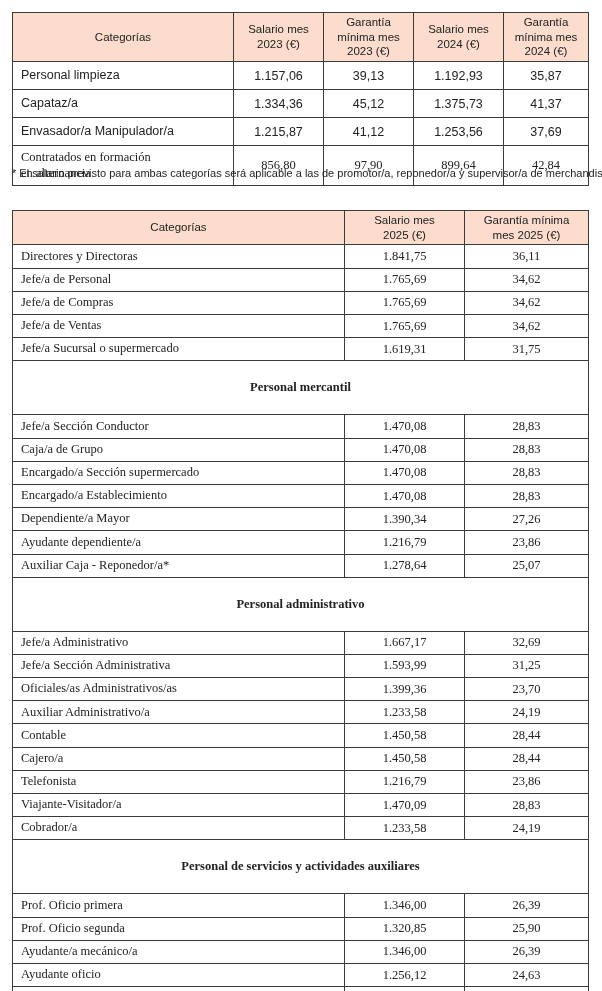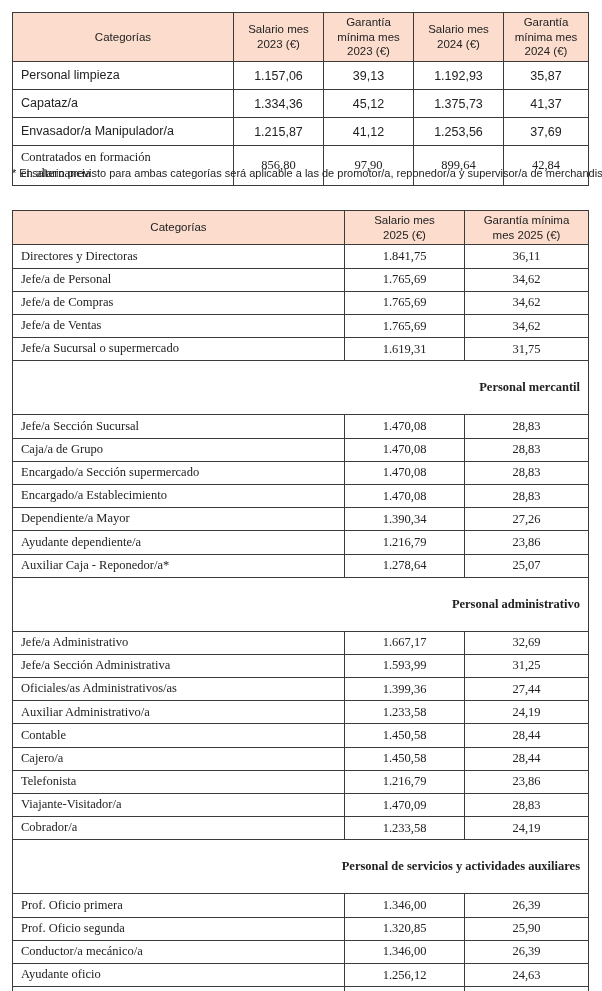--- a/index.html
+++ b/index.html
@@ -56,21 +56,21 @@
     white-space: pre-line;
     line-height: 1.25;
     margin-top: 32px;
   }
   td.num-cell {
     text-align: center;
     padding: 2px 2px;
   }
   td.section-cell {
     font-weight: bold;
-    text-align: right;
+    text-align: center;
     padding: 19px 8px;
   }
   #table1 thead tr { height: 45px; }
   #table1 tbody tr { height: 28px; }
   #table1 tbody tr:last-child { height: 40px; font-family: Liberation Serif, serif; }
   #table2 thead tr { height: 34px; }
   #table2 tbody tr { height: 23.2px; font-family: Liberation Serif, serif; }
   .footnote {
     position: absolute;
     left: 12px;
@@ -182,21 +182,21 @@
         </tr>
         <tr>
           <td class="cat-cell">Jefe/a Sucursal o supermercado</td>
           <td class="num-cell">1.619,31</td>
           <td class="num-cell">31,75</td>
         </tr>
         <tr>
           <td colspan="3" class="section-cell">Personal mercantil</td>
         </tr>
         <tr>
-          <td class="cat-cell">Jefe/a Sección Sucursal</td>
+          <td class="cat-cell">Jefe/a Sección Conductor</td>
           <td class="num-cell">1.470,08</td>
           <td class="num-cell">28,83</td>
         </tr>
         <tr>
           <td class="cat-cell">Caja/a de Grupo</td>
           <td class="num-cell">1.470,08</td>
           <td class="num-cell">28,83</td>
         </tr>
         <tr>
           <td class="cat-cell">Encargado/a Sección supermercado</td>
@@ -232,21 +232,21 @@
           <td class="num-cell">32,69</td>
         </tr>
         <tr>
           <td class="cat-cell">Jefe/a Sección Administrativa</td>
           <td class="num-cell">1.593,99</td>
           <td class="num-cell">31,25</td>
         </tr>
         <tr>
           <td class="cat-cell">Oficiales/as Administrativos/as</td>
           <td class="num-cell">1.399,36</td>
-          <td class="num-cell">27,44</td>
+          <td class="num-cell">23,70</td>
         </tr>
         <tr>
           <td class="cat-cell">Auxiliar Administrativo/a</td>
           <td class="num-cell">1.233,58</td>
           <td class="num-cell">24,19</td>
         </tr>
         <tr>
           <td class="cat-cell">Contable</td>
           <td class="num-cell">1.450,58</td>
           <td class="num-cell">28,44</td>
@@ -278,21 +278,21 @@
           <td class="cat-cell">Prof. Oficio primera</td>
           <td class="num-cell">1.346,00</td>
           <td class="num-cell">26,39</td>
         </tr>
         <tr>
           <td class="cat-cell">Prof. Oficio segunda</td>
           <td class="num-cell">1.320,85</td>
           <td class="num-cell">25,90</td>
         </tr>
         <tr>
-          <td class="cat-cell">Conductor/a mecánico/a</td>
+          <td class="cat-cell">Ayudante/a mecánico/a</td>
           <td class="num-cell">1.346,00</td>
           <td class="num-cell">26,39</td>
         </tr>
         <tr>
           <td class="cat-cell">Ayudante oficio</td>
           <td class="num-cell">1.256,12</td>
           <td class="num-cell">24,63</td>
         </tr>
         <tr>
           <td class="cat-cell">Mozo/a especialista</td>

